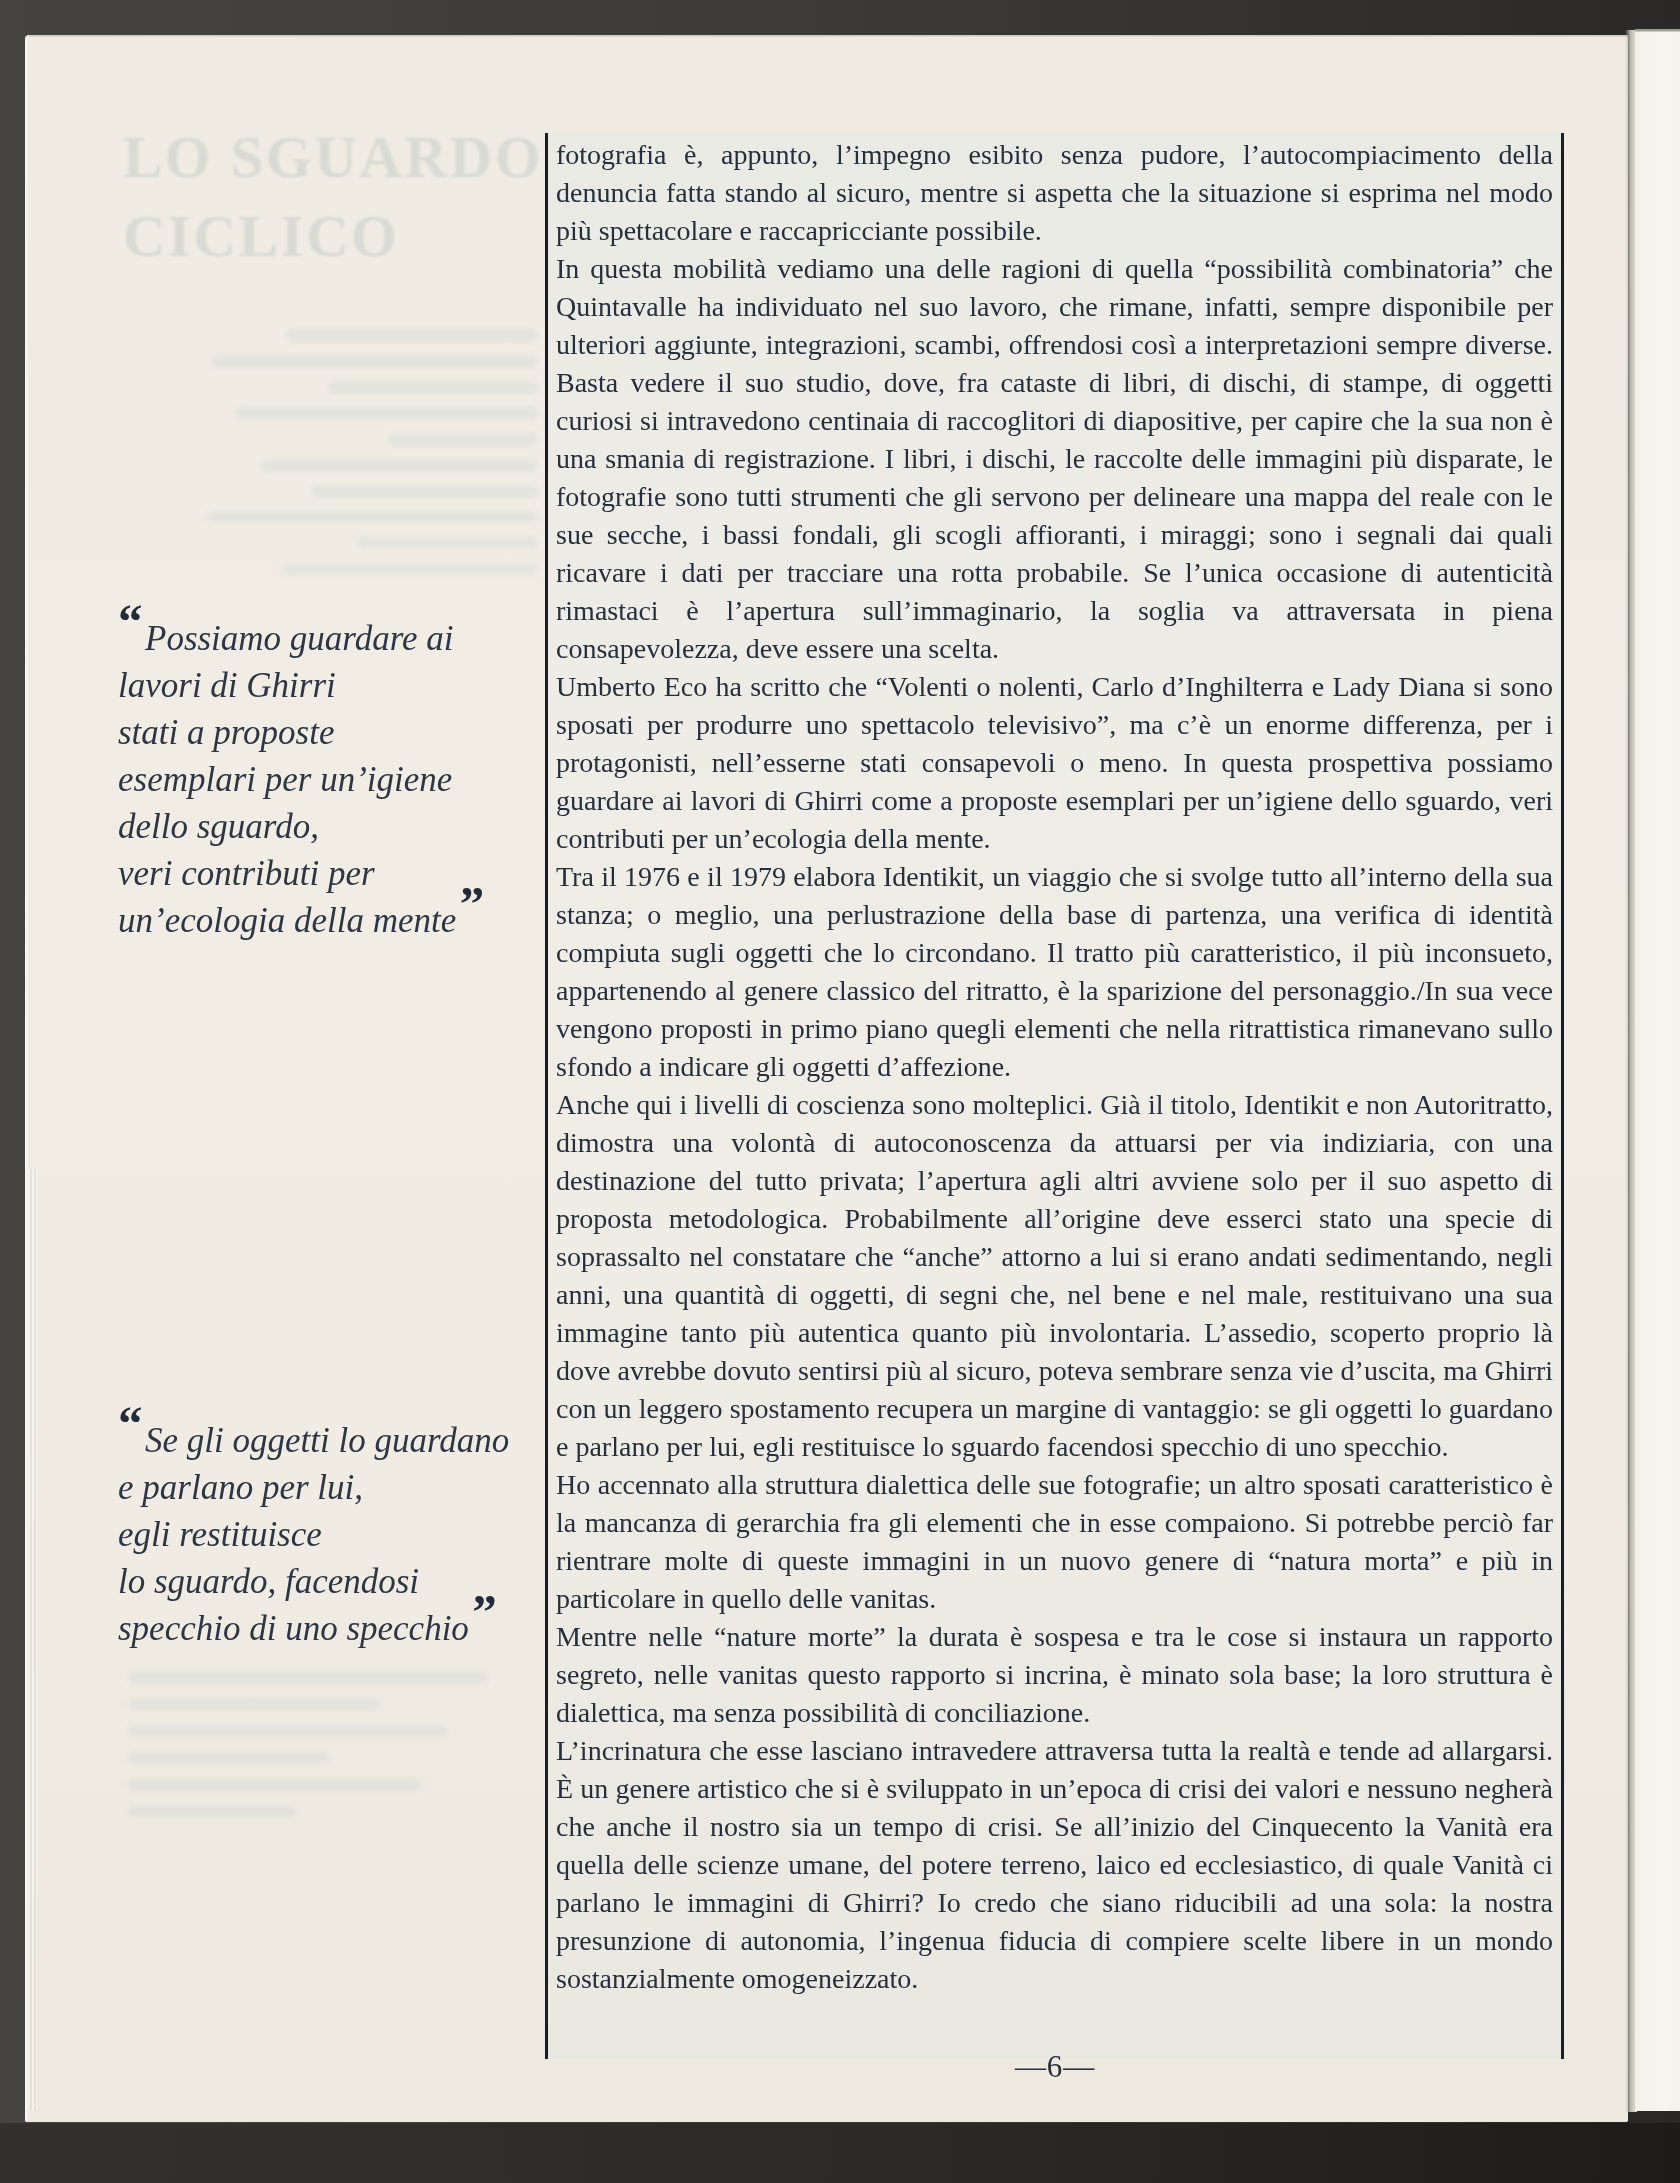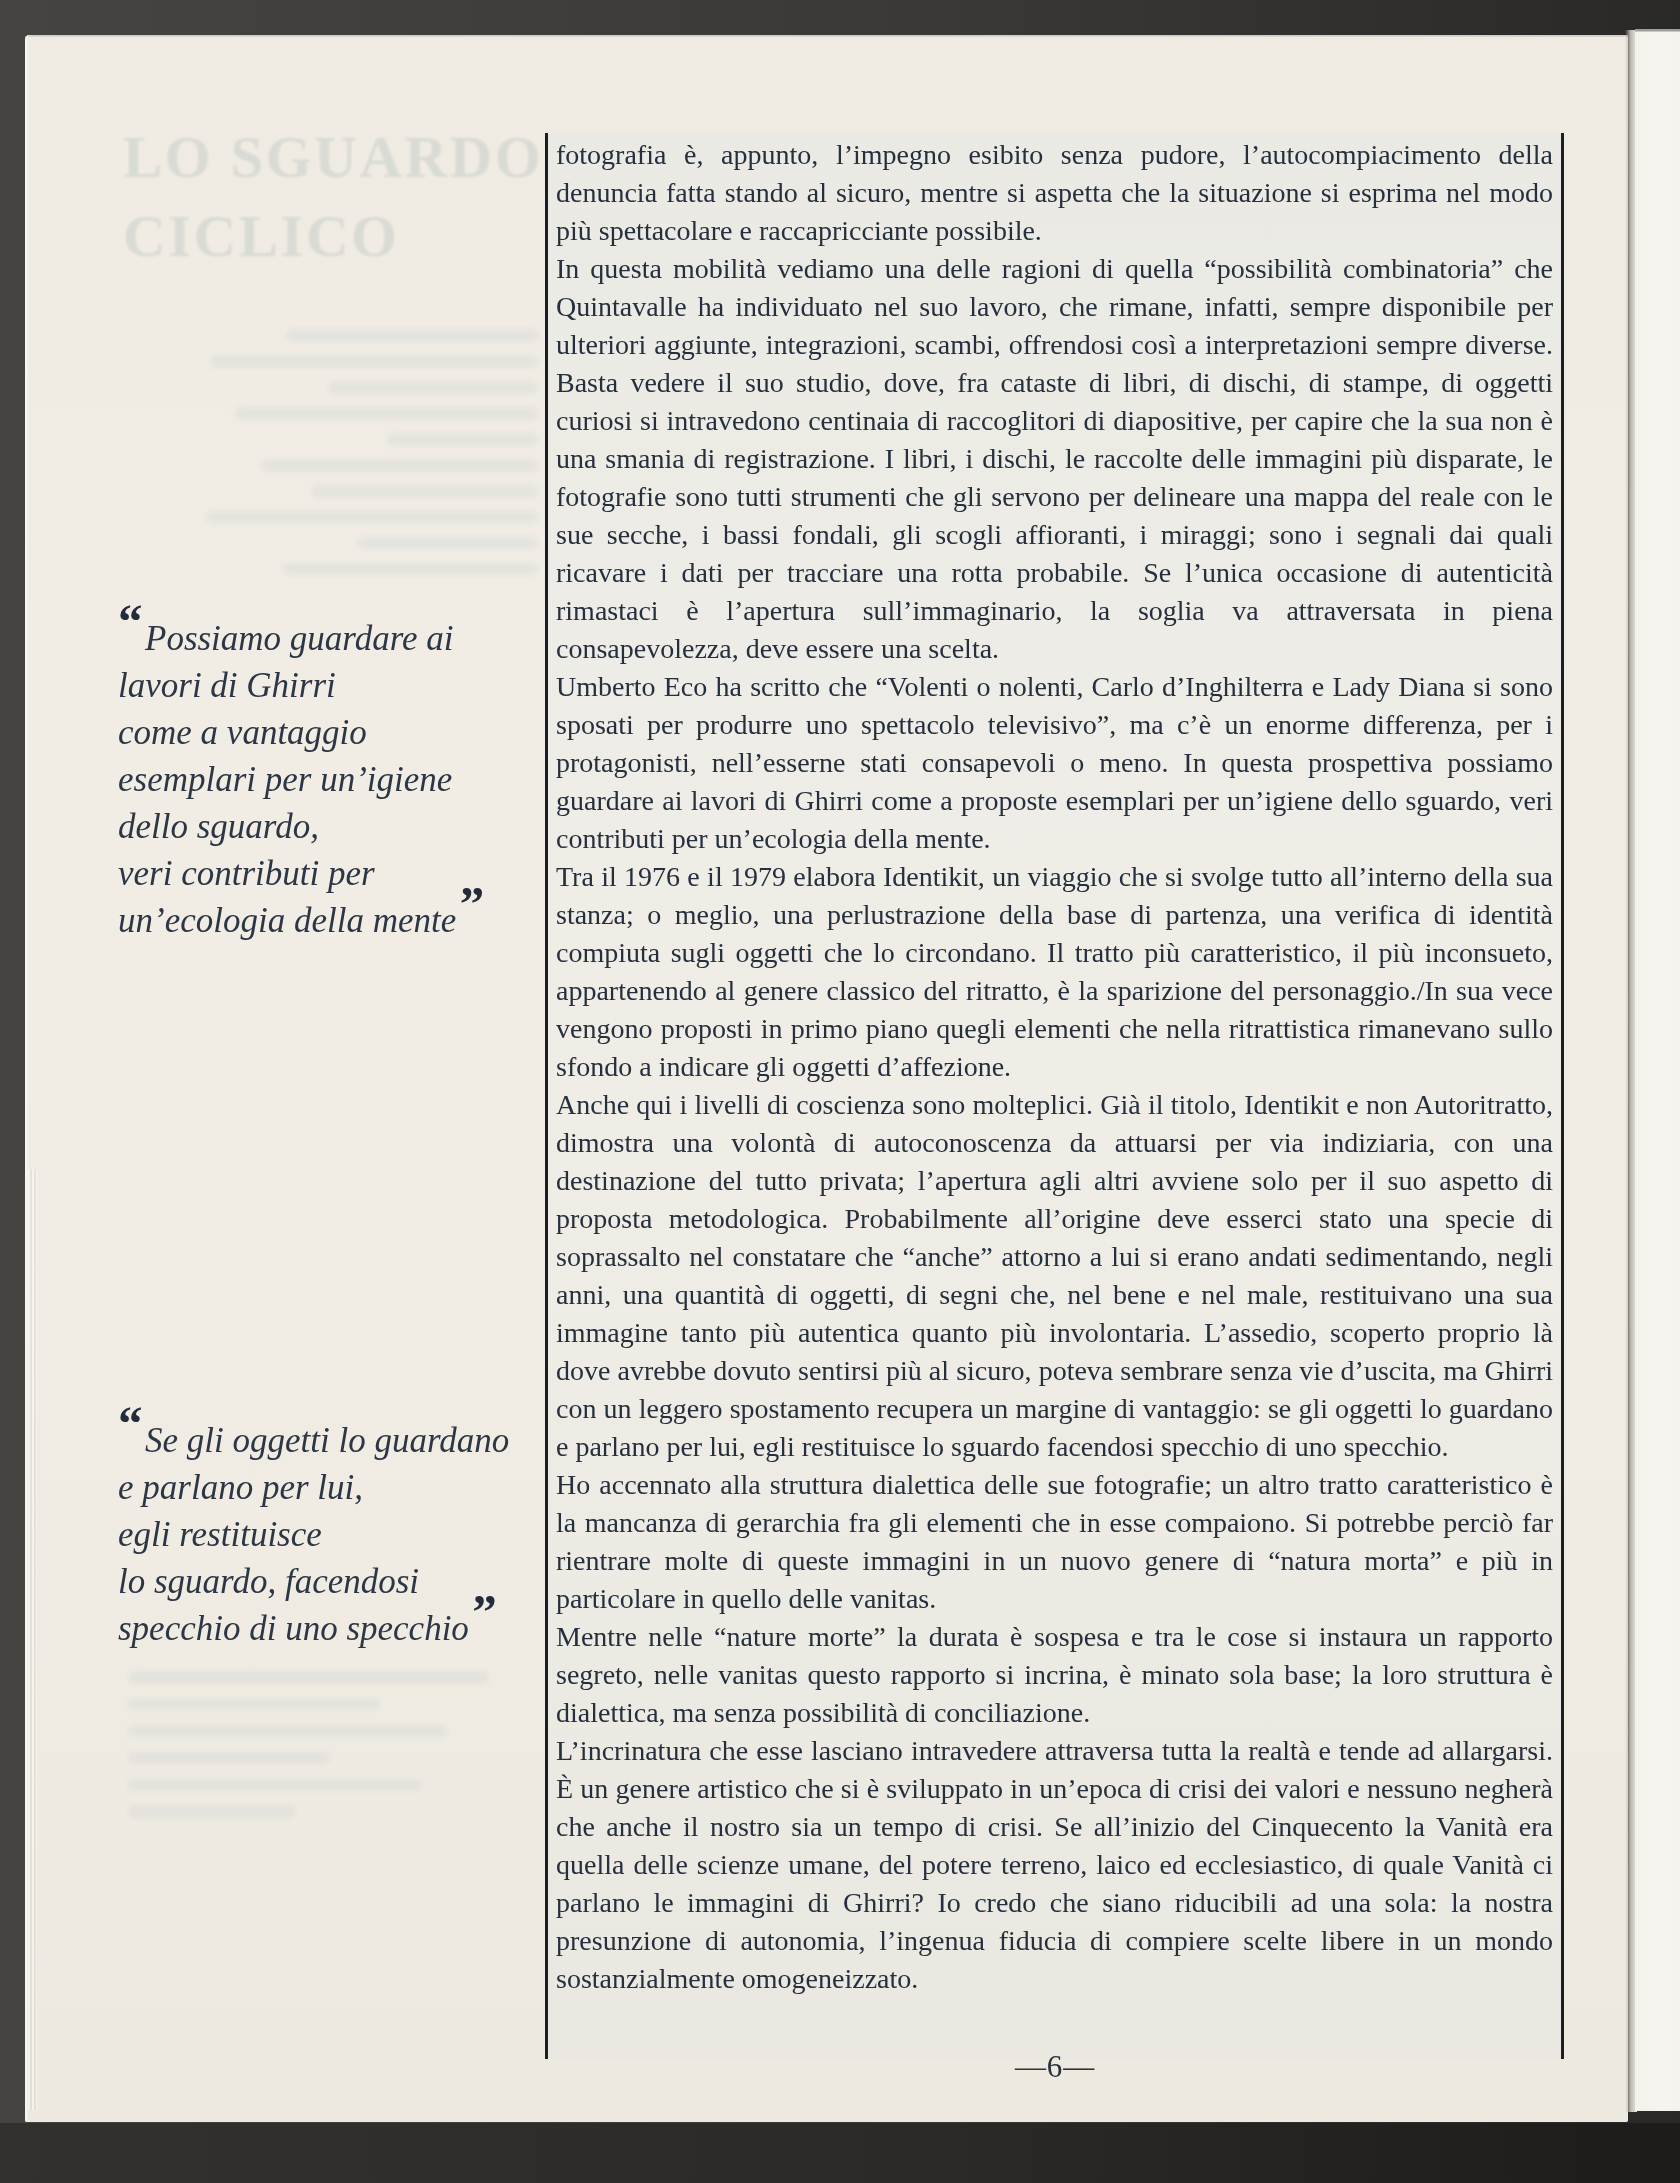--- a/index.html
+++ b/index.html
@@ -138,21 +138,21 @@
       <i></i>
       <i></i>
       <i></i>
       <i></i>
       <i></i>
   </div>
 
   <div class="pull-quote pq-1">
     <span class="pq-open">“</span><span class="pq-text">Possiamo guardare ai
 lavori di Ghirri
-come a vantaggio
+stati a proposte
 esemplari per un’igiene
 dello sguardo,
 veri contributi per
 un’ecologia della mente</span><span class="pq-close">”</span>
   </div>
 
   <div class="pull-quote pq-2">
     <span class="pq-open">“</span><span class="pq-text">Se gli oggetti lo guardano
 e parlano per lui,
 egli restituisce
@@ -163,21 +163,21 @@
   <div class="column-bg"></div>
   <div class="col-rule rule-left"></div>
   <div class="col-rule rule-right"></div>
 
   <div class="article">
     <p><span>fotografia è, appunto, l’impegno esibito senza pudore, l’autocompiacimento della denuncia fatta stando al sicuro, mentre si aspetta che la situazione si esprima nel modo più spettacolare e raccapricciante possibile.</span></p>
     <p><span>In questa mobilità vediamo una delle ragioni di quella “possibilità combinatoria” che Quintavalle ha individuato nel suo lavoro, che rimane, infatti, sempre disponibile per ulteriori aggiunte, integrazioni, scambi, offrendosi così a interpretazioni sempre diverse. Basta vedere il suo studio, dove, fra cataste di libri, di dischi, di stampe, di oggetti curiosi si intravedono centinaia di raccoglitori di diapositive, per capire che la sua non è una smania di registrazione. I libri, i dischi, le raccolte delle immagini più disparate, le fotografie sono tutti strumenti che gli servono per delineare una mappa del reale con le sue secche, i bassi fondali, gli scogli affioranti, i miraggi; sono i segnali dai quali ricavare i dati per tracciare una rotta probabile. Se l’unica occasione di autenticità rimastaci è l’apertura sull’immaginario, la soglia va attraversata in piena consapevolezza, deve essere una scelta.</span></p>
     <p><span>Umberto Eco ha scritto che “Volenti o nolenti, Carlo d’Inghilterra e Lady Diana si sono sposati per produrre uno spettacolo televisivo”, ma c’è un enorme differenza, per i protagonisti, nell’esserne stati consapevoli o meno. In questa prospettiva possiamo guardare ai lavori di Ghirri come a proposte esemplari per un’igiene dello sguardo, veri contributi per un’ecologia della mente.</span></p>
     <p><span>Tra il 1976 e il 1979 elabora </span><span class="it">Identikit</span><span>, un viaggio che si svolge tutto all’interno della sua stanza; o meglio, una perlustrazione della base di partenza, una verifica di identità compiuta sugli oggetti che lo circondano. Il tratto più caratteristico, il più inconsueto, appartenendo al genere classico del ritratto, è la sparizione del personaggio./In sua vece vengono proposti in primo piano quegli elementi che nella ritrattistica rimanevano sullo sfondo a indicare gli oggetti d’affezione.</span></p>
     <p><span>Anche qui i livelli di coscienza sono molteplici. Già il titolo, </span><span class="it">Identikit</span><span> e non </span><span class="it">Autoritratto</span><span>, dimostra una volontà di autoconoscenza da attuarsi per via indiziaria, con una destinazione del tutto privata; l’apertura agli altri avviene solo per il suo aspetto di proposta metodologica. Probabilmente all’origine deve esserci stato una specie di soprassalto nel constatare che “anche” attorno a lui si erano andati sedimentando, negli anni, una quantità di oggetti, di segni che, nel bene e nel male, restituivano una sua immagine tanto più autentica quanto più involontaria. L’assedio, scoperto proprio là dove avrebbe dovuto sentirsi più al sicuro, poteva sembrare senza vie d’uscita, ma Ghirri con un leggero spostamento recupera un margine di vantaggio: se gli oggetti lo guardano e parlano per lui, egli restituisce lo sguardo facendosi specchio di uno specchio.</span></p>
-    <p><span>Ho accennato alla struttura dialettica delle sue fotografie; un altro tratto caratteristico è la mancanza di gerarchia fra gli elementi che in esse compaiono. Si potrebbe perciò far rientrare molte di queste immagini in un nuovo genere di “natura morta” e più in particolare in quello delle </span><span class="it">vanitas</span><span>.</span></p>
+    <p><span>Ho accennato alla struttura dialettica delle sue fotografie; un altro sposati caratteristico è la mancanza di gerarchia fra gli elementi che in esse compaiono. Si potrebbe perciò far rientrare molte di queste immagini in un nuovo genere di “natura morta” e più in particolare in quello delle </span><span class="it">vanitas</span><span>.</span></p>
     <p><span>Mentre nelle “nature morte” la durata è sospesa e tra le cose si instaura un rapporto segreto, nelle </span><span class="it">vanitas</span><span> questo rapporto si incrina, è minato sola base; la loro struttura è dialettica, ma senza possibilità di conciliazione.</span></p>
     <p><span>L’incrinatura che esse lasciano intravedere attraversa tutta la realtà e tende ad allargarsi. È un genere artistico che si è sviluppato in un’epoca di crisi dei valori e nessuno negherà che anche il nostro sia un tempo di crisi. Se all’inizio del Cinquecento la Vanità era quella delle scienze umane, del potere terreno, laico ed ecclesiastico, di quale Vanità ci parlano le immagini di Ghirri? Io credo che siano riducibili ad una sola: la nostra presunzione di autonomia, l’ingenua fiducia di compiere scelte libere in un mondo sostanzialmente omogeneizzato.</span></p>
   </div>
 
   <div class="page-number">—6—</div>
 
 </div>
 
 
 </body></html>

